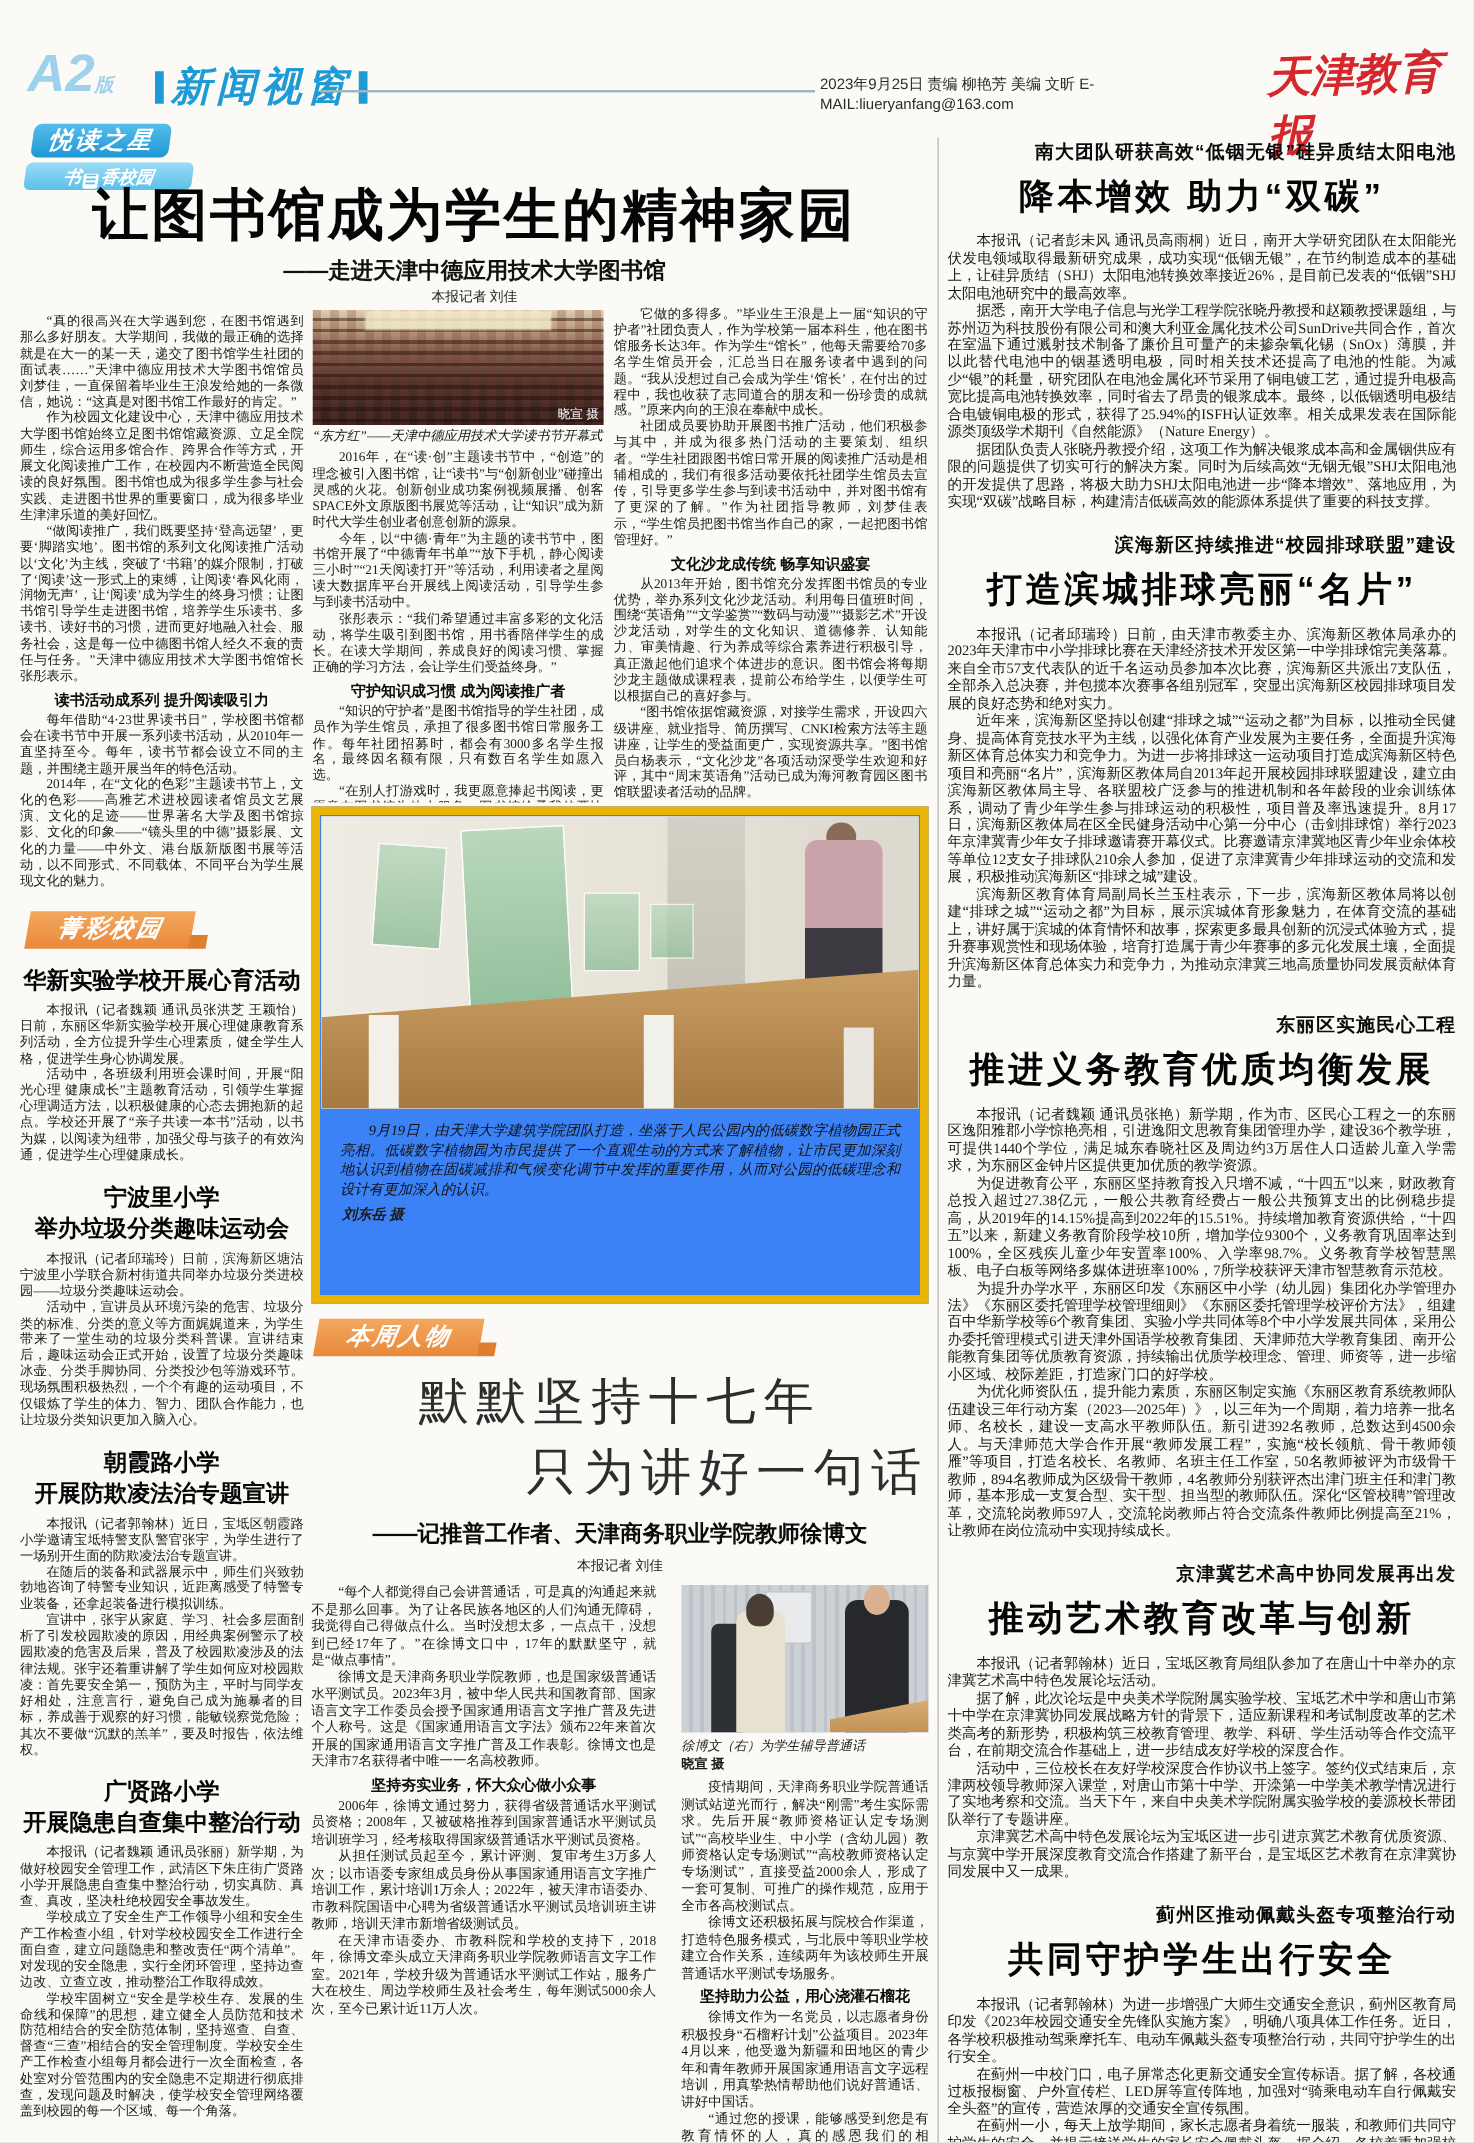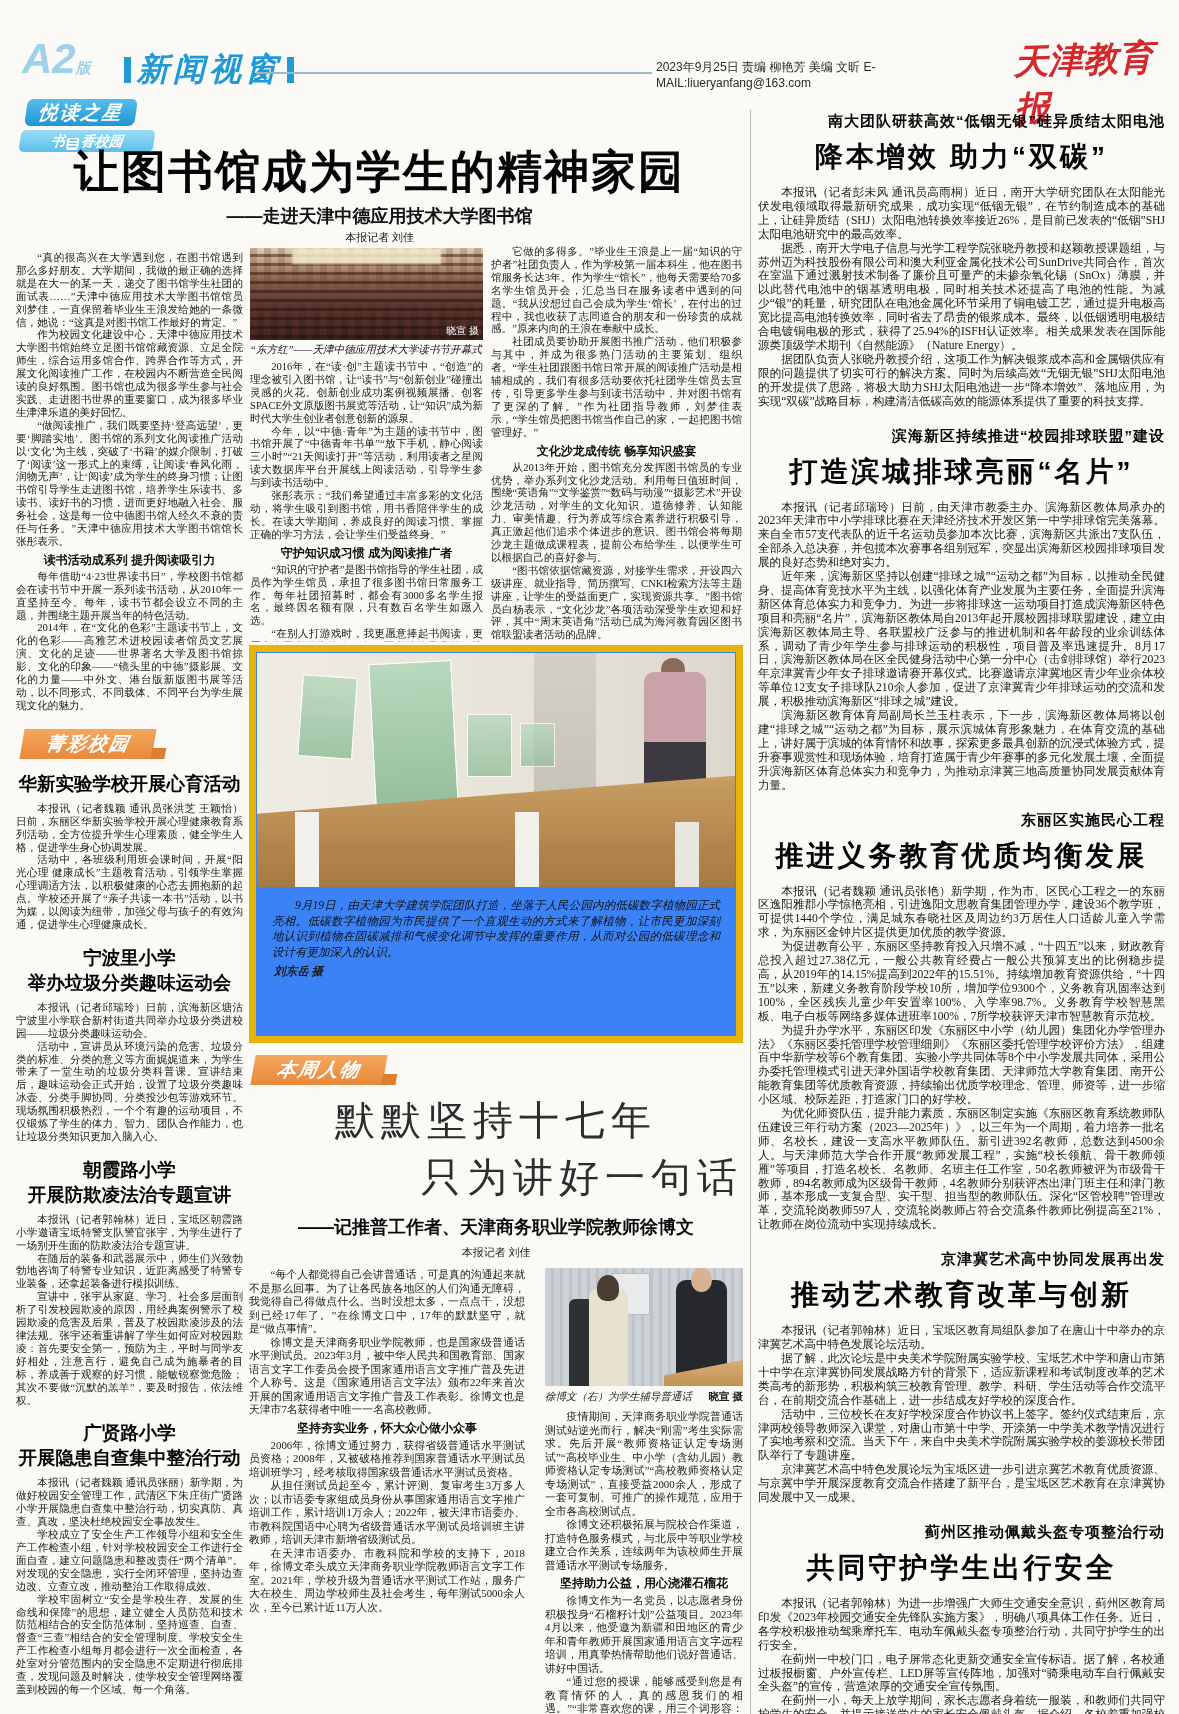--- a/index.html
+++ b/index.html
@@ -87,21 +87,21 @@
   .p-colL .para,.p-colR .para{font-size:10.8px;line-height:13.5px;}
   .p-photo{position:relative;height:118px;overflow:hidden;
           background:repeating-linear-gradient(90deg,#ccd1d5 0 6px,#bdc3c8 6px 9px);}
   .p-ac{position:absolute;left:34%;top:4%;width:18%;height:34%;background:#e8eaec;border:1px solid #b9bec2;}
   .p-fig1{position:absolute;left:22%;top:18%;width:20%;height:82%;background:#e7e1cf;border-radius:8px 8px 0 0;}
   .p-fig1::before{content:"";position:absolute;left:22%;top:-14px;width:56%;height:26px;background:#4a3d33;border-radius:50% 50% 40% 40%;}
   .p-fig2{position:absolute;left:12%;top:26%;width:13%;height:74%;background:#2e3134;border-radius:6px 6px 0 0;}
   .p-fig3{position:absolute;right:8%;top:10%;width:26%;height:90%;background:#26282b;border-radius:10px 10px 0 0;}
   .p-fig3::before{content:"";position:absolute;left:30%;top:-12px;width:40%;height:24px;background:#d9b193;border-radius:50%;}
   .p-desk{position:absolute;right:0;bottom:0;width:40%;height:22%;background:linear-gradient(180deg,#d9ae72,#c29257);clip-path:polygon(0 60%,100% 0,100% 100%,0 100%);}
-  .p-cap{display:flex;justify-content:space-between;align-items:baseline;margin:4px 0 6px;}
+  .p-cap{display:flex;justify-content:space-between;align-items:baseline;margin:4px 0 6px;flex-direction:column;}
   .p-cap-text{font-style:italic;font-size:10.5px;}
   .p-cap-credit{font-weight:bold;font-size:10.5px;font-family:"Liberation Sans",sans-serif;}
   
   .divider{position:absolute;left:750px;top:110px;width:1px;height:1604px;background:#b8b8b2;}
   .rrail{position:absolute;left:758px;top:112px;width:407px;height:1602px;overflow:hidden;}
   .r-article{margin-bottom:18px;}
   .r-kicker{font-family:Liberation Sans, sans-serif;font-weight:bold;font-size:15px;text-align:right;
           letter-spacing:1px;color:#0a0a0a;}
   .r-title{font-family:"Liberation Sans",sans-serif;font-weight:bold;font-size:28px;text-align:center;
           letter-spacing:3px;margin:7px 0 10px;color:#050505;}

